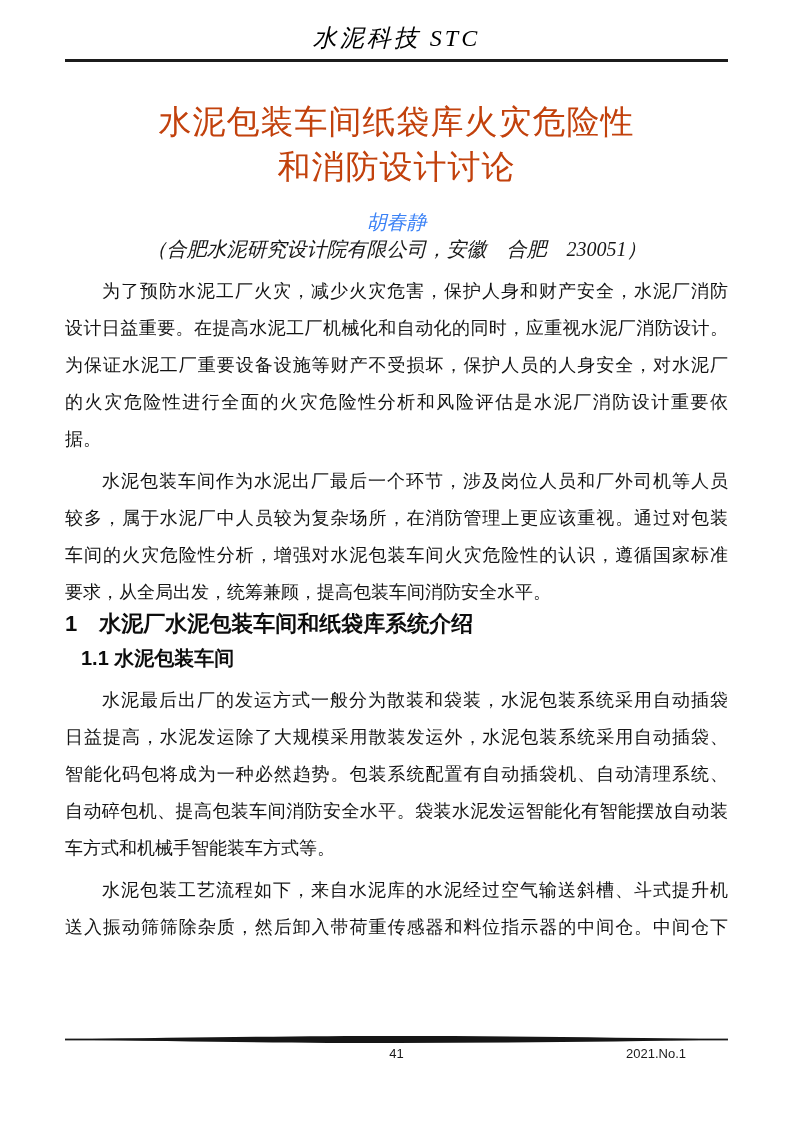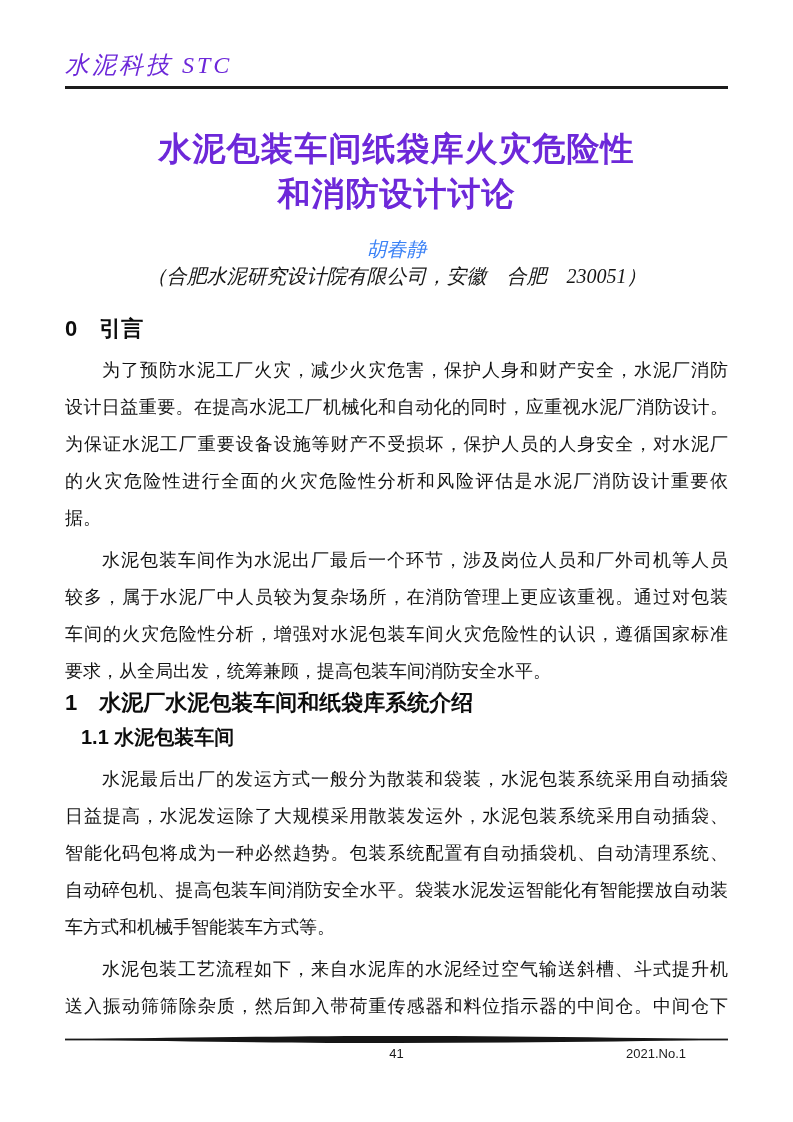--- a/index.html
+++ b/index.html
@@ -12,43 +12,43 @@
     overflow: hidden;
     color: #111111;
     font-family: "Liberation Serif", serif;
   }
   .content {
     position: relative;
     margin: 0 65px;
     width: 663px;
   }
   .journal-header {
-    padding-top: 50px;
-    text-align: left;
+    padding-top: 23px;
+    text-align: center;
     font-family: "Liberation Serif", serif;
     font-style: italic;
     font-size: 24px;
     line-height: 30px;
     letter-spacing: 3px;
-    color: #6d28d9;
+    color: #000000;
   }
   .header-rule {
     margin-top: 6px;
     height: 3px;
     background: #1c1c1c;
   }
   .article-title {
     margin-top: 37px;
     text-align: center;
     font-family: "Liberation Sans", sans-serif;
-    font-weight: 700;
+    font-weight: 400;
     font-size: 33px;
     line-height: 45px;
     letter-spacing: 1px;
-    color: #6d28d9;
+    color: #c2410c;
   }
   .author {
     margin-top: 20px;
     text-align: center;
     font-style: italic;
     font-size: 20px;
     line-height: 26px;
     color: #3b82f6;
   }
   .affiliation {
@@ -133,21 +133,20 @@
     <div class="header-rule"></div>
 
     <div class="article-title">
       <div>水泥包装车间纸袋库火灾危险性</div>
       <div>和消防设计讨论</div>
     </div>
 
     <div class="author">胡春静</div>
     <div class="affiliation">（合肥水泥研究设计院有限公司，安徽　合肥　230051）</div>
 
-    <div class="sec-heading h0">0　引言</div>
 
     <div class="para first-after-heading">
       <div class="line indent">为了预防水泥工厂火灾，减少火灾危害，保护人身和财产安全，水泥厂消防</div>
       <div class="line">设计日益重要。在提高水泥工厂机械化和自动化的同时，应重视水泥厂消防设计。</div>
       <div class="line">为保证水泥工厂重要设备设施等财产不受损坏，保护人员的人身安全，对水泥厂</div>
       <div class="line">的火灾危险性进行全面的火灾危险性分析和风险评估是水泥厂消防设计重要依</div>
       <div class="line short">据。</div>
     </div>
 
     <div class="para">

